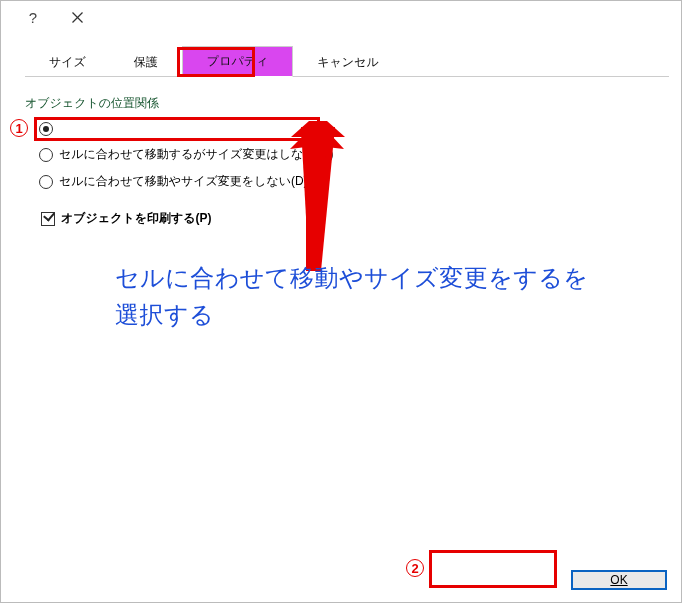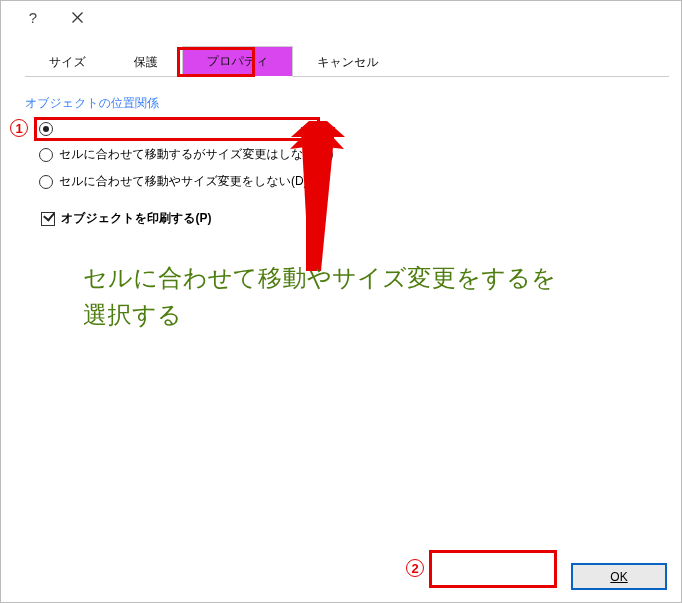--- a/index.html
+++ b/index.html
@@ -64,21 +64,21 @@
     border: 1px solid #ccc;
     border-bottom: 1px solid #fff;
     background: #d946ef;
   }
 
   .panel {
     padding: 18px 24px 12px 24px;
   }
   .section-label {
     margin-bottom: 10px;
-    color: #3b82f6;
+    color: #14532d;
   }
   .radio-row, .check-row {
     display: flex;
     align-items: center;
     margin-bottom: 10px;
     margin-left: 14px;
   }
   .radio {
     width: 14px;
     height: 14px;
@@ -118,21 +118,21 @@
 
   .buttonbar {
     position: absolute;
     bottom: 12px;
     right: 14px;
     display: flex;
     gap: 10px;
   }
   .btn {
     min-width: 96px;
-    height: 27px;
+    height: 20px;
     border: 1px solid #aaa;
     background: #e9e9e9;
     display: flex;
     align-items: center;
     justify-content: center;
     cursor: default;
     text-decoration: underline;
   }
   .btn.primary {
     border: 2px solid #0a63c2;
@@ -156,25 +156,26 @@
     width: 18px; height: 18px;
     border: 1.6px solid #e60000;
     border-radius: 50%;
     display: flex;
     align-items: center;
     justify-content: center;
     line-height: 1;
   }
   .anno-text {
     position: absolute;
-    color: #4d7c0f;
+    color: #1d4ed8;
     font-size: 24px;
     font-weight: 500;
     line-height: 1.55;
     letter-spacing: 0.5px;
+    margin-left: 32px;
   }
   .anno-arrow {
     position: absolute;
     pointer-events: none;
   }
 </style>
 </head>
 <body>
 
 <div class="window">

